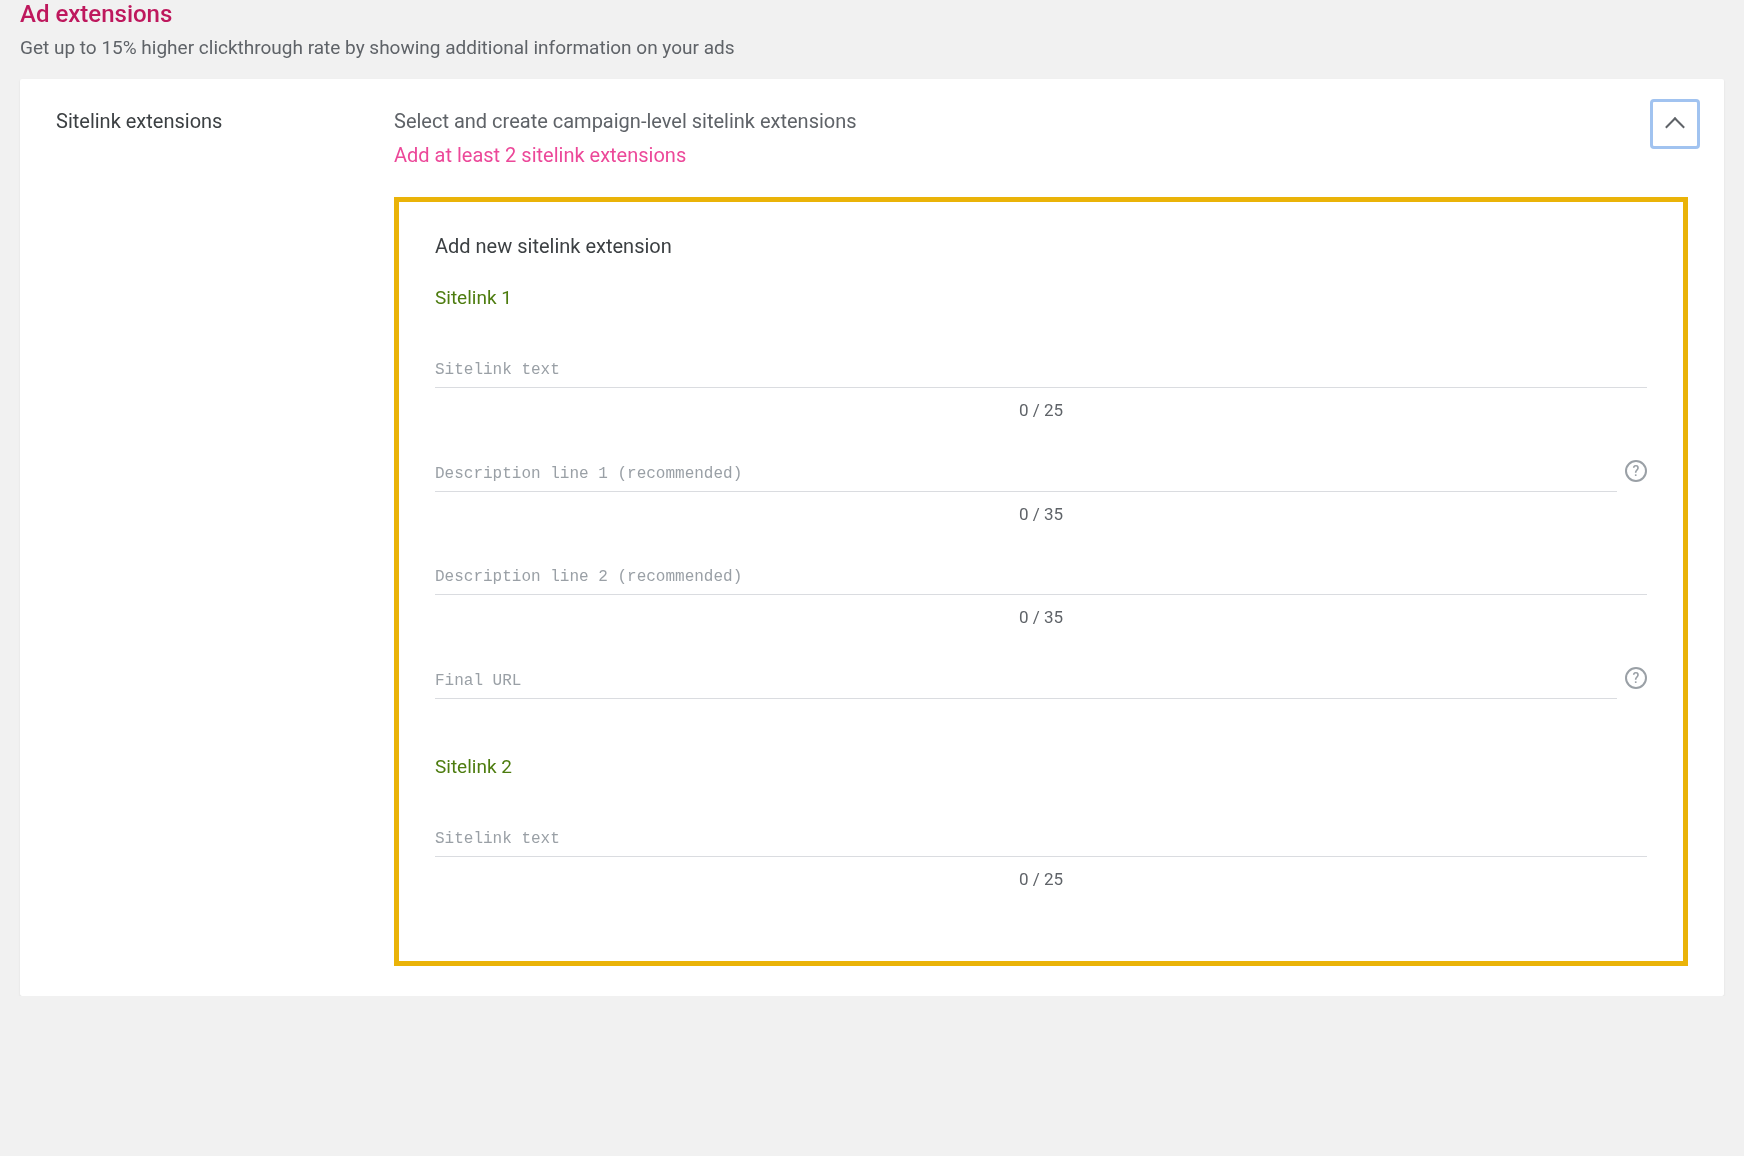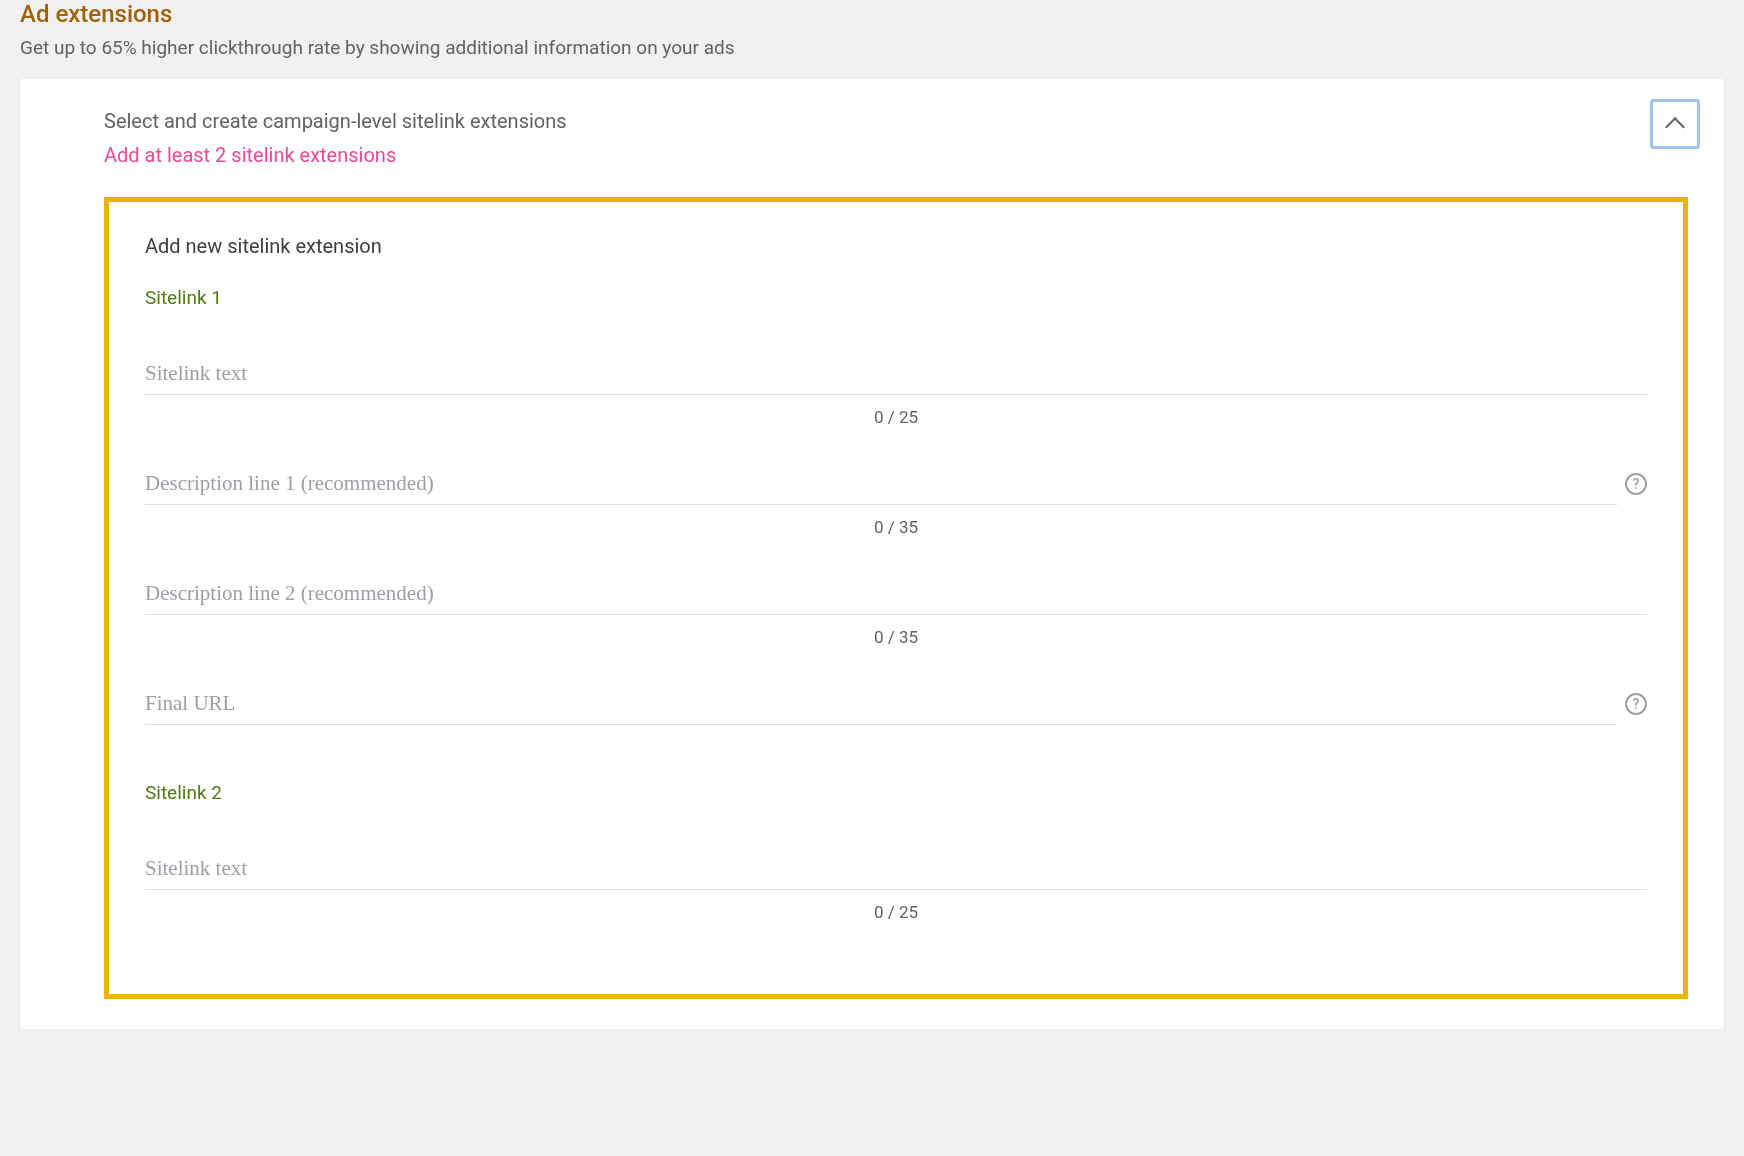--- a/index.html
+++ b/index.html
@@ -12,21 +12,21 @@
       background-color: #f1f1f1;
       color: #3c4043;
       font-size: 14px;
     }
     .page-header {
       padding: 0 20px 20px 20px;
     }
     .page-title {
       font-size: 24px;
       font-weight: 500;
-      color: #a16207;
+      color: #be185d;
       margin-bottom: 8px;
     }
     .page-subtitle {
       font-size: 19px;
       color: #5f6368;
       font-weight: 400;
     }
     .card {
       background: #ffffff;
       margin: 0 20px;
@@ -92,26 +92,26 @@
     }
     .field-row {
       display: flex;
       align-items: flex-end;
       gap: 8px;
     }
     .field-input {
       flex: 1;
       border: none;
       border-bottom: 1px solid #dadce0;
-      font-size: 21px;
+      font-size: 16px;
       color: #0f172a;
       padding: 4px 0 8px 0;
       outline: none;
       background: transparent;
-      font-family: Liberation Serif, serif;
+      font-family: Liberation Mono, monospace;
     }
     .field-input::placeholder {
       color: #9aa0a6;
     }
     .help-icon-wrap {
       padding-bottom: 10px;
     }
     .help-icon {
       width: 22px;
       height: 22px;
@@ -155,29 +155,32 @@
     }
     .final-url-field {
       margin-bottom: 0;
     }
   </style>
 </head>
 <body>
 
 <div class="page-header">
   <h1 class="page-title">Ad extensions</h1>
-  <p class="page-subtitle">Get up to 65% higher clickthrough rate by showing additional information on your ads</p>
+  <p class="page-subtitle">Get up to 15% higher clickthrough rate by showing additional information on your ads</p>
 </div>
 
 <div class="card">
   <div class="collapse-btn">
     <div class="chevron-up"></div>
   </div>
 
   <div class="card-layout">
+    <div class="left-col">
+      <div class="section-label">Sitelink extensions</div>
+    </div>
 
     <div class="right-col">
       <div class="section-heading">Select and create campaign-level sitelink extensions</div>
       <div class="section-subheading">Add at least 2 sitelink extensions</div>
 
       <div class="form-box">
         <div class="form-box-title">Add new sitelink extension</div>
 
         <div class="sitelink-block">
           <div class="sitelink-title">Sitelink 1</div>

